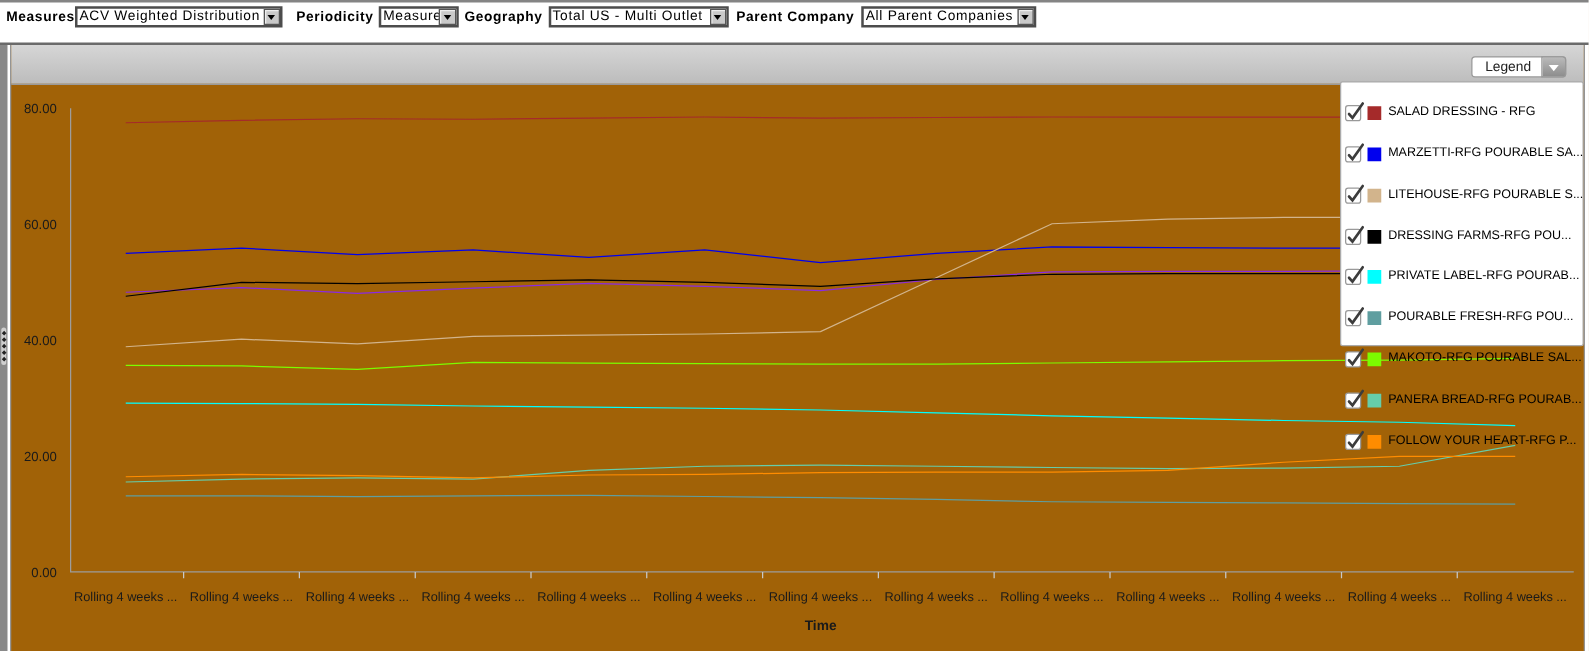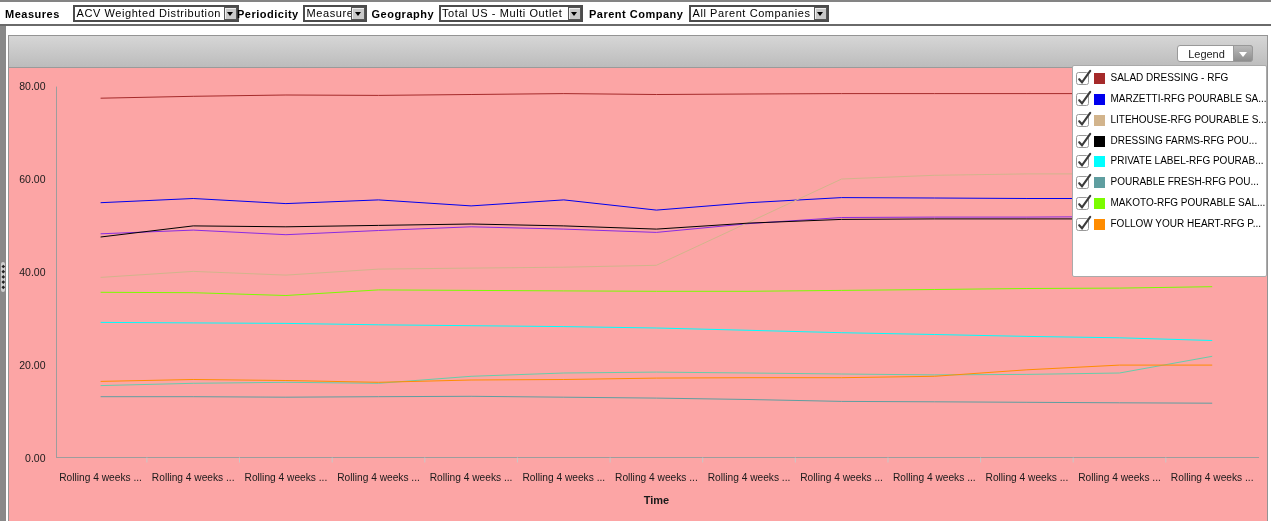--- a/index.html
+++ b/index.html
@@ -1,42 +1,42 @@
 <!DOCTYPE html>
 <html><head>
 <meta charset="utf-8">
 <style>
 * { margin:0; padding:0; box-sizing:border-box; }
 html,body { width:1271px; height:521px; background:#fff; font-family:"Liberation Sans", sans-serif; overflow:hidden; position:relative; }
-#topbar { position:absolute; left:0; top:0; width:1271px; height:26px; background:#fff; z-index:3; border-top:2px solid #848484; border-bottom:2px solid #6a6a6a;text-align:center; }
+#topbar { position:absolute; left:0; top:0; width:1271px; height:36px; background:#fff; z-index:3; border-top:2px solid #848484; border-bottom:2px solid #6a6a6a;text-align:center; }
 .tlabel { position:absolute; top:6px; font-weight:bold; font-size:11px; letter-spacing:0.5px; color:#000; white-space:nowrap; }
 .sel { position:absolute; top:2.5px; height:17px; background:#fff; border:2px solid #4c4c4c; }
 .sel .txt { position:absolute; left:1.5px; top:0.5px; font-size:11px; letter-spacing:0.58px; color:#000; white-space:nowrap; }
 .sel .btn { position:absolute; right:0px; top:0px; width:13.5px; height:13px; background:#c9c9c9; border:1px solid #555; box-shadow:inset 1px 1px 0 #eee; }
 .sel .btn:after { content:""; position:absolute; left:2.5px; top:4px; width:0; height:0; border-left:3.5px solid transparent; border-right:3.5px solid transparent; border-top:4.5px solid #000; }
 #splitter { position:absolute; left:0; top:24px; width:6px; height:497px; background:#898989; }
 #handle { position:absolute; left:0.5px; top:238px; width:4.5px; height:30px; background:#cfcfcf; border-radius:2px; }
-#panel { position:absolute; left:8px; top:35px; width:1260px; height:486px; background:#fca5a5; border:1px solid #949494; border-bottom:none; }
+#panel { position:absolute; left:8px; top:35px; width:1260px; height:486px; background:#a16207; border:1px solid #949494; border-bottom:none; }
 #phead { position:absolute; left:0; top:0; width:100%; height:32px; background:linear-gradient(#d6d6d6,#bcbcbc); border-bottom:1px solid #9a9a9a; }
 #legctl { position:absolute; right:14px; top:9px; width:76px; height:17px; background:#fff; border:1px solid #999; border-radius:3px; }
 #legctl .cap { position:absolute; left:0; top:1.5px; width:57px; text-align:center; font-size:11px; color:#222; }
 #legctl .dbtn { position:absolute; right:-1px; top:-1px; width:20px; height:17px; background:linear-gradient(#bababa,#8d8d8d); border:1px solid #999; border-radius:0 3px 3px 0; }
 #legctl .dbtn:after { content:""; position:absolute; left:4.5px; top:6px; width:0; height:0; border-left:4.5px solid transparent; border-right:4.5px solid transparent; border-top:5.5px solid #fff; }
 #chart { position:absolute; left:0; top:0; z-index:2; }
 #legend { position:absolute; left:1071.5px; top:65px; width:195px; height:211.5px; background:#fff; border:1px solid #aaa; border-radius:2px; z-index:5; padding-top:2px; }
-.lrow { position:relative; height:20.86px; }
+.lrow { position:relative; height:20.86px;margin-top:12px; }
 .cb { position:absolute; left:3px; top:1px; }
 .sw { position:absolute; left:21px; top:5px; width:11px; height:11px; }
 .lt { position:absolute; left:38px; top:4px; font-size:10px; letter-spacing:0px; color:#000; white-space:nowrap; }
 </style>
 </head>
 <body>
 <div id="topbar">
   <span class="tlabel" style="left:5px">Measures</span>
-  <div class="sel" style="left:73px; width:166px">
+  <div class="sel" style="left:60px; width:166px">
       <span class="txt">ACV Weighted Distribution</span>
       <span class="btn"></span>
     </div>
   <span class="tlabel" style="left:237px">Periodicity</span>
   <div class="sel" style="left:303px; width:63.5px">
       <span class="txt">Measures</span>
       <span class="btn"></span>
     </div>
   <span class="tlabel" style="left:371.5px">Geography</span>
   <div class="sel" style="left:438.5px; width:144.5px">
@@ -168,16 +168,24 @@
         <path d="M3.2,10.2 L6.0,13.3 L14.2,1.8" fill="none" stroke="#3c3c3c" stroke-width="2.1" stroke-linecap="round"></path>
       </svg>
       <span class="sw" style="background:#7cfc00"></span>
       <span class="lt">MAKOTO-RFG POURABLE SAL...</span>
     </div>
 <div class="lrow">
       <svg class="cb" width="17" height="17" viewBox="0 0 17 17">
         <rect x="0.5" y="3.5" width="12" height="12" rx="2" fill="#fff" stroke="#999"></rect>
         <path d="M3.2,10.2 L6.0,13.3 L14.2,1.8" fill="none" stroke="#3c3c3c" stroke-width="2.1" stroke-linecap="round"></path>
       </svg>
+      <span class="sw" style="background:#66cdaa"></span>
+      <span class="lt">PANERA BREAD-RFG POURAB...</span>
+    </div>
+<div class="lrow">
+      <svg class="cb" width="17" height="17" viewBox="0 0 17 17">
+        <rect x="0.5" y="3.5" width="12" height="12" rx="2" fill="#fff" stroke="#999"></rect>
+        <path d="M3.2,10.2 L6.0,13.3 L14.2,1.8" fill="none" stroke="#3c3c3c" stroke-width="2.1" stroke-linecap="round"></path>
+      </svg>
       <span class="sw" style="background:#ff8c00"></span>
       <span class="lt">FOLLOW YOUR HEART-RFG P...</span>
     </div>
 </div>
 
 </body></html>

